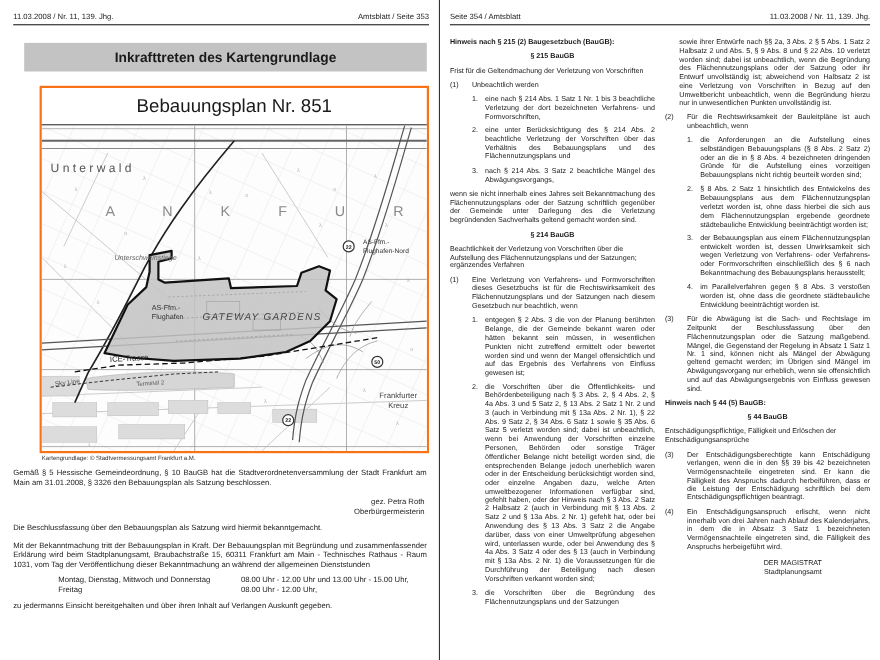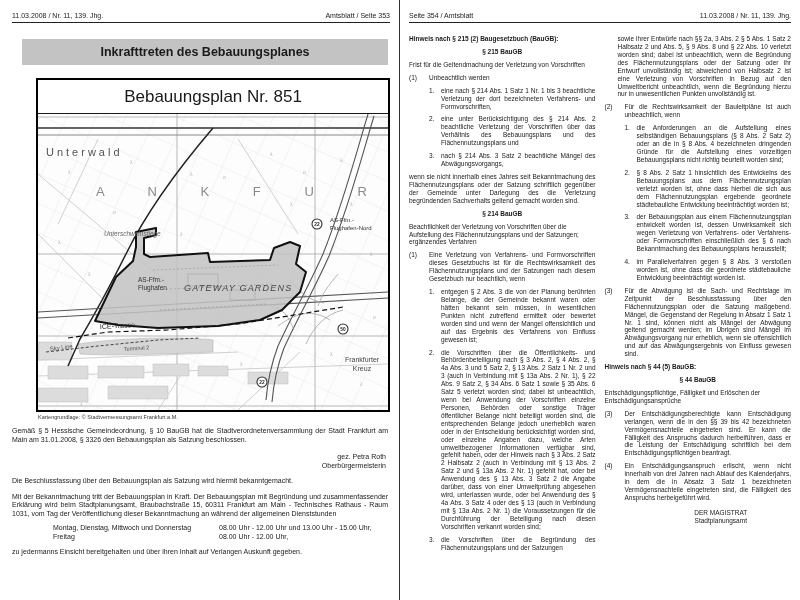--- a/index.html
+++ b/index.html
@@ -9,21 +9,21 @@
   .page-left  { left:0;   width:400px; padding:0 10px 0 12px; }
   .page-right { left:400px; width:400px; padding:0 9px 0 9px; }
   .center-rule { position:absolute; left:399px; top:0; width:1px; height:600px; background:#333; }
 
   .hdr { display:flex; justify-content:space-between; padding-top:12px; padding-bottom:3px;
          border-bottom:1px solid #222; font-size:7px; }
 
   
   .title-bar { margin:16px 2px 0 10px; background:#c3c3c3; text-align:center;
                font-weight:bold; font-size:12.5px; padding:6px 0; }
-  .map-box { margin:13px 0 0 24px; width:354px; border:2px solid #000000; box-sizing:border-box; }
+  .map-box { margin:13px 0 0 24px; width:354px; border:2px solid #f97316; box-sizing:border-box; }
   .map-head { text-align:center; padding:7px 0 6px; }
   .map-title { font-size:17px; }
   .map-subtitle { font-size:11.5px; margin-top:3px; }
   .map-svg { display:block; border-top:1.5px solid #1a1a1a; }
   .map-caption { font-size:5.5px; margin:2px 0 0 26px; color:#333; }
 
   .para { margin:7px 2px 0 0; font-size:7px; line-height:1.26; text-align:justify; }
   .para.nj { text-align:left; }
   .sig-left { text-align:right; font-size:7px; line-height:1.3; margin:7px 4px 0 0; }
   .hours { margin:4px 0 0 41px; display:grid; grid-template-columns:166px auto;
@@ -51,21 +51,21 @@
 <body>
 
 <div class="center-rule"></div>
 
 <div class="page page-left">
   <div class="hdr">
     <span>11.03.2008 / Nr. 11, 139. Jhg.</span>
     <span>Amtsblatt / Seite 353</span>
   </div>
 
-  <div class="title-bar">Inkrafttreten des Bebauungsplanes</div>
+  <div class="title-bar">Inkrafttreten des Kartengrundlage</div>
 
   <div class="map-box">
     <div class="map-head">
       <div class="map-title">Bebauungsplan Nr. 851</div>
     </div>
     <svg class="map-svg" width="350" height="296" viewBox="0 0 350 296">
       <defs>
         <pattern id="parcels" width="27" height="27" patternUnits="userSpaceOnUse" patternTransform="rotate(24)">
           <path d="M0 0 H27 M0 0 V27" stroke="#dcdcdc" stroke-width="0.6" fill="none"></path>
         </pattern>

